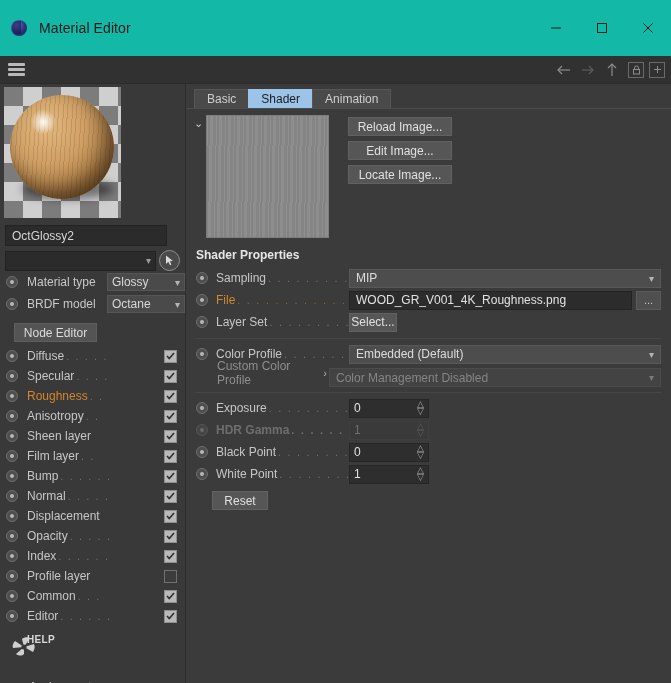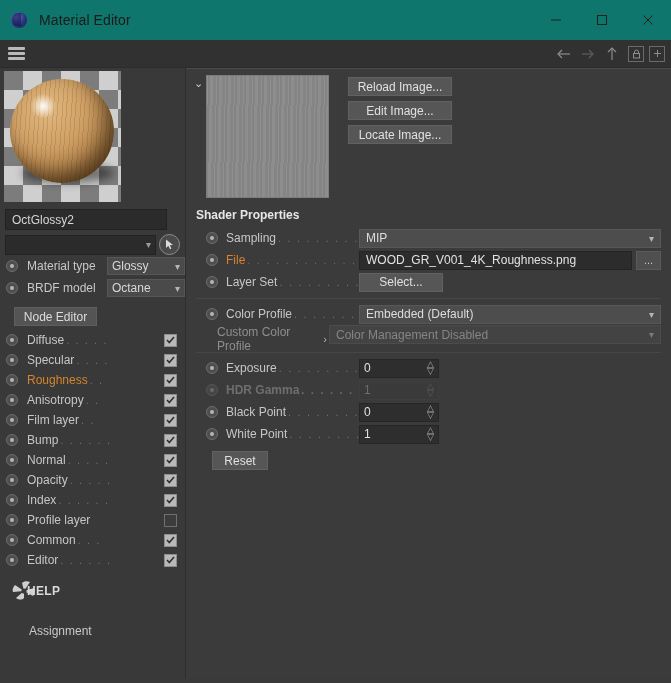--- a/index.html
+++ b/index.html
@@ -5,21 +5,21 @@
   * { box-sizing: border-box; margin: 0; padding: 0; }
   html, body {
     width: 671px; height: 683px;
     font-family: "Liberation Sans", sans-serif;
     background: #393939;
     overflow: hidden;
   }
 
   
   .titlebar {
-    height: 40px; background: #0f766e;
+    height: 56px; background: #14b8a6;
     display: flex; align-items: center;
     padding-left: 10px;
   }
   .titlebar-icon { width: 18px; height: 18px; position: relative; flex: 0 0 auto; }
   .titlebar-icon .ball {
     position: absolute; inset: 1px;
     border-radius: 50%;
     background: radial-gradient(circle at 32% 30%, #6f7fd0 0%, #2a3580 55%, #141a4a 100%);
   }
   .titlebar-icon .crescent {
@@ -156,22 +156,22 @@
   .cb {
     width: 13px; height: 13px; flex: 0 0 auto; margin-right: 8px;
     background: #b9b9b9; border: 1px solid #8e8e8e;
     display: flex; align-items: center; justify-content: center;
   }
   .cb.unchecked { background: #3c3c3c; border-color: #707070; }
   .cb svg { display: block; }
 
   .help-block { margin-top: 8px; padding-left: 10px; position: relative; height: 40px; }
   .help-label {
-    position: absolute; left: 27px; top: 6px;
-    font-size: 12px; font-weight: bold; color: #d9d9d9; letter-spacing: .3px;
+    position: absolute; left: 27px; top: 0;
+    font-size: 10px; font-weight: bold; color: #d9d9d9; letter-spacing: .3px;
   }
   .assignment { font-size: 12px; color: #c9c9c9; padding-left: 22px; margin-top: 6px; margin-left: 7px; }
 
   
   .right { flex: 1; background: #3b3b3b; position: relative; }
   .tabs { display: flex; padding: 5px 0 0 8px; height: 24px; }
   .tab {
     font-size: 12px; color: #cfcfcf; padding: 2px 12px 3px 12px;
     background: #4a4a4a; border: 1px solid #565656; border-bottom: none;
     margin-right: -1px;
@@ -198,21 +198,21 @@
     background: #565656; border: 1px solid #616161;
     color: #e0e0e0; font-size: 12px;
     display: flex; align-items: center; justify-content: center;
   }
 
   .section-title {
     font-size: 12px; font-weight: bold; color: #e6e6e6;
     padding: 10px 0 5px 10px;
   }
 
-  .frow { display: flex; align-items: center; height: 22px; padding-left: 20px; }
+  .frow { display: flex; align-items: center; height: 22px; padding-left: 10px; }
   .frow .radio { margin-right: 8px; }
   .flabel {
     font-size: 12px; color: #c6c6c6; width: 133px;
     display: flex; align-items: baseline; overflow: hidden; white-space: nowrap;
   }
   .flabel .txt { flex: 0 0 auto; }
   .flabel .dots { flex: 1; overflow: hidden; color: #6f6f6f; margin-left: 2px; letter-spacing: 1.7px; font-size: 11px; }
   .flabel.hot .txt { color: #d4842c; }
   .flabel.hot .dots { color: #8a6230; }
   .flabel.muted .txt, .flabel.muted .dots { color: #6e6e6e; font-weight: bold; }
@@ -230,41 +230,41 @@
     color: #e2e2e2; font-size: 12px;
     display: flex; align-items: center; padding: 0 6px;
   }
   .browse-btn {
     width: 25px; height: 19px; margin: 0 10px 0 4px;
     background: #4f4f4f; border: 1px solid #5a5a5a;
     color: #c5c5c5; font-size: 11px;
     display: flex; align-items: center; justify-content: center;
   }
   .small-btn {
-    width: 84px; height: 19px;
+    width: 48px; height: 19px;
     background: #565656; border: 1px solid #616161;
     color: #e0e0e0; font-size: 12px;
     display: flex; align-items: center; justify-content: center;
   }
   .reset-btn {
     width: 56px; height: 19px; margin: 6px 0 0 26px;
     background: #565656; border: 1px solid #616161;
     color: #e0e0e0; font-size: 12px;
     display: flex; align-items: center; justify-content: center;
   }
   .spin {
     width: 80px; height: 19px;
     background: #2e2e2e; border: 1px solid #262626;
     color: #e2e2e2; font-size: 12px;
     display: flex; align-items: center; padding: 0 4px;
   }
   .spin.dis { background: #3a3a3a; border-color: #3f3f3f; color: #6e6e6e; }
   .spin .arrows { margin-left: auto; color: #a6a6a6; font-size: 9px; line-height: 7px; text-align: center; }
   .spin.dis .arrows { color: #5d5d5d; }
-  .sub-row { display: flex; align-items: flex-start; height: 22px; padding-left: 10px; }
+  .sub-row { display: flex; align-items: flex-end; height: 22px; padding-left: 10px; }
   .sub-label {
     font-size: 12px; color: #8e8e8e; width: 133px; padding-left: 21px;
     display: flex; align-items: center;
   }
   .sub-label .arrow { margin-left: auto; color: #b0b0b0; font-size: 11px; padding-right: 2px; }
   .sub-field {
     flex: 1; margin-right: 10px; height: 19px;
     background: #434343; border: 1px solid #4b4b4b;
     color: #858585; font-size: 12px;
     display: flex; align-items: center; padding: 0 6px;
@@ -433,20 +433,32 @@
           </span>
           <span class="cb">
             <svg width="9" height="8" viewBox="0 0 9 8">
               <polyline points="1,4 3.3,6.5 8,1" fill="none" stroke="#2f2f2f" stroke-width="1.6"></polyline>
             </svg>
           </span>
         </div>
         <div class="chan-row">
           <span class="radio"></span>
           <span class="chan-label">
+            <span class="txt">Sheen layer</span>
+            <span class="dots"></span>
+          </span>
+          <span class="cb">
+            <svg width="9" height="8" viewBox="0 0 9 8">
+              <polyline points="1,4 3.3,6.5 8,1" fill="none" stroke="#2f2f2f" stroke-width="1.6"></polyline>
+            </svg>
+          </span>
+        </div>
+        <div class="chan-row">
+          <span class="radio"></span>
+          <span class="chan-label">
             <span class="txt">Film layer</span>
             <span class="dots">. .</span>
           </span>
           <span class="cb">
             <svg width="9" height="8" viewBox="0 0 9 8">
               <polyline points="1,4 3.3,6.5 8,1" fill="none" stroke="#2f2f2f" stroke-width="1.6"></polyline>
             </svg>
           </span>
         </div>
         <div class="chan-row">
@@ -459,20 +471,32 @@
             <svg width="9" height="8" viewBox="0 0 9 8">
               <polyline points="1,4 3.3,6.5 8,1" fill="none" stroke="#2f2f2f" stroke-width="1.6"></polyline>
             </svg>
           </span>
         </div>
         <div class="chan-row">
           <span class="radio"></span>
           <span class="chan-label">
             <span class="txt">Normal</span>
             <span class="dots">. . . . .</span>
+          </span>
+          <span class="cb">
+            <svg width="9" height="8" viewBox="0 0 9 8">
+              <polyline points="1,4 3.3,6.5 8,1" fill="none" stroke="#2f2f2f" stroke-width="1.6"></polyline>
+            </svg>
+          </span>
+        </div>
+        <div class="chan-row">
+          <span class="radio"></span>
+          <span class="chan-label">
+            <span class="txt">Displacement</span>
+            <span class="dots"></span>
           </span>
           <span class="cb">
             <svg width="9" height="8" viewBox="0 0 9 8">
               <polyline points="1,4 3.3,6.5 8,1" fill="none" stroke="#2f2f2f" stroke-width="1.6"></polyline>
             </svg>
           </span>
         </div>
         <div class="chan-row">
           <span class="radio"></span>
           <span class="chan-label">
@@ -541,20 +565,25 @@
           <path d="M14 13 L20 4 C17 2.5 14 3 12 5 Z"></path>
           <circle cx="14" cy="13" r="2.6" fill="#393939"></circle>
         </g>
       </svg>
     </div>
     <div class="assignment">Assignment</div>
   </div>
 
   <div class="right">
 
+    <div class="tabs" id="tab-list">
+        <div class="tab">Basic</div>
+        <div class="tab active">Shader</div>
+        <div class="tab">Animation</div>
+      </div>
     <div class="tabs-rule"></div>
 
     <div class="thumb-area">
       <div class="thumb-caret">⌄</div>
       <div class="thumb"></div>
       <div class="img-btns" id="img-btn-list">
           <div class="img-btn">Reload Image...</div>
           <div class="img-btn">Edit Image...</div>
           <div class="img-btn">Locate Image...</div>
         </div>

